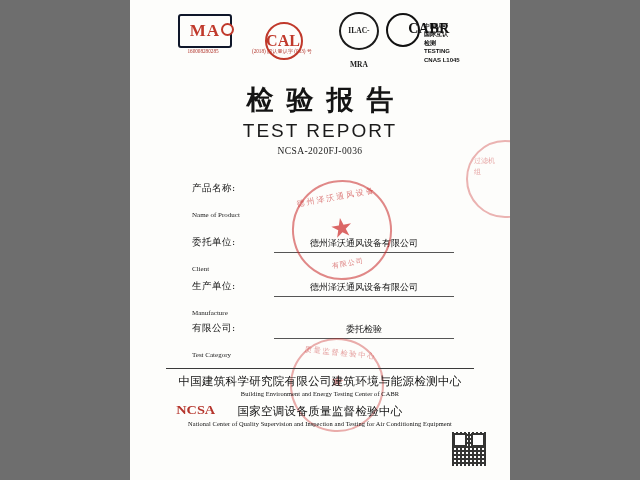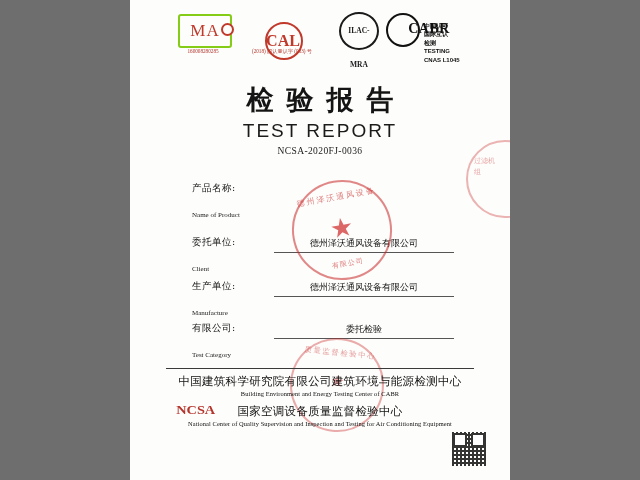--- a/index.html
+++ b/index.html
@@ -49,25 +49,25 @@
     letter-spacing: 0px;
     margin-top: 2px;
     white-space: nowrap;
   }
 
   
   .ma-box {
     position: absolute;
     left: 2px; top: 2px;
     width: 50px; height: 30px;
-    border: 2px solid #84cc16;
+    border: 2px solid #0f172a;
     border-radius: 3px;
     color: #c0392b;
     font-family: "Liberation Serif", serif;
-    font-weight: normal;
+    font-weight: bold;
     font-size: 17px;
     line-height: 30px;
     letter-spacing: 1px;
   }
   .ma-box::after {
     content: "";
     position: absolute;
     right: -4px;
     top: 7px;
     width: 9px; height: 9px;

